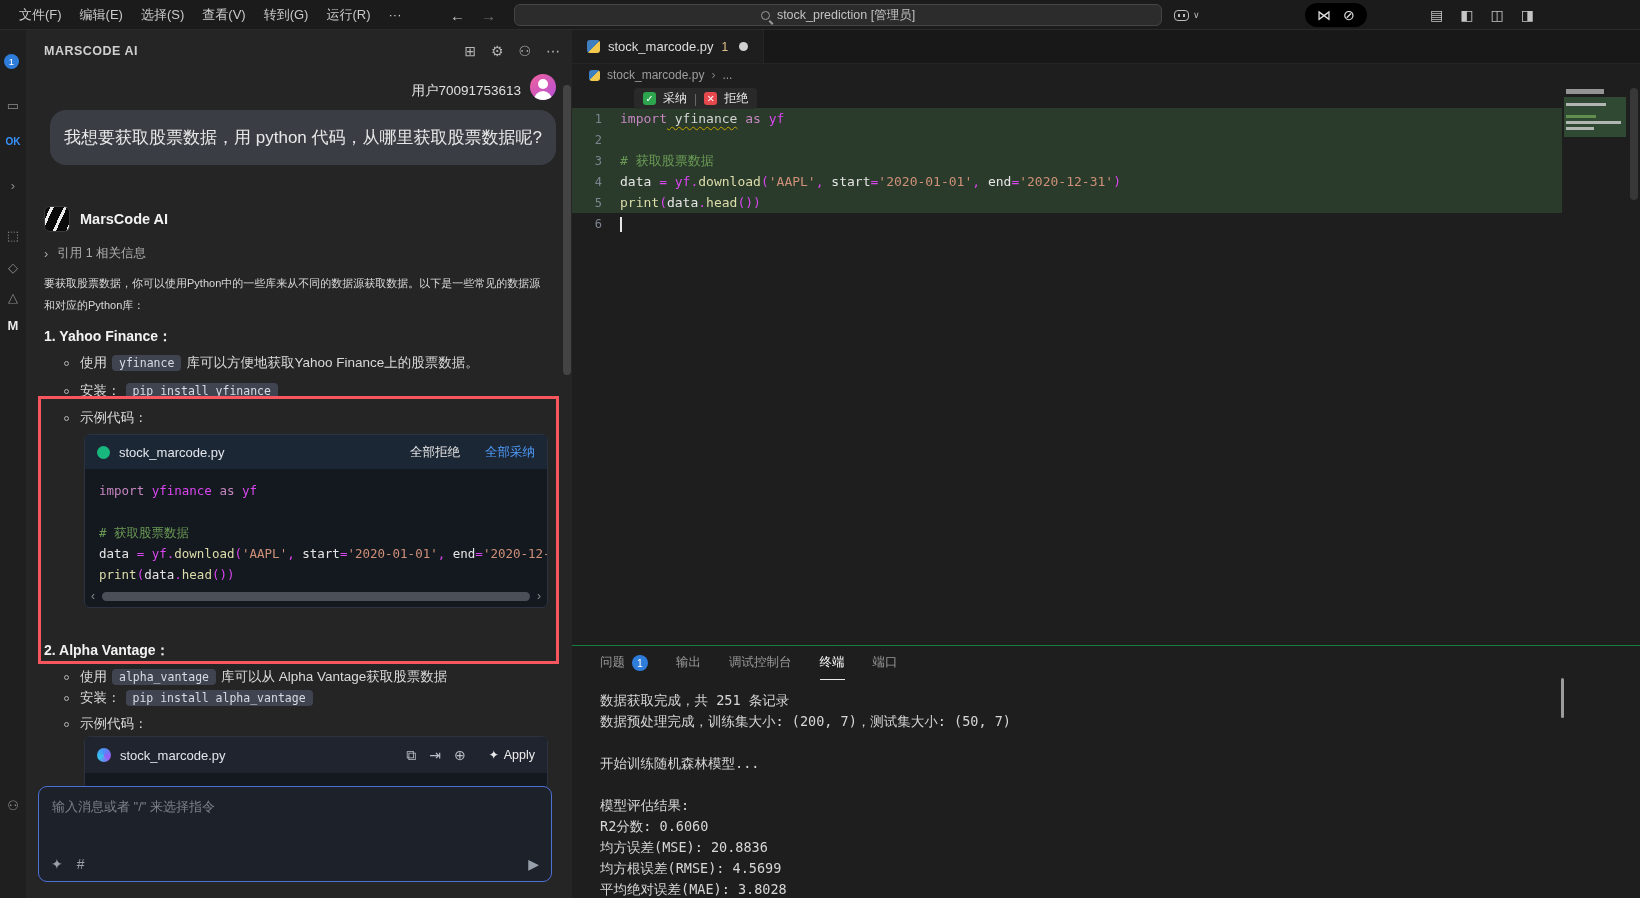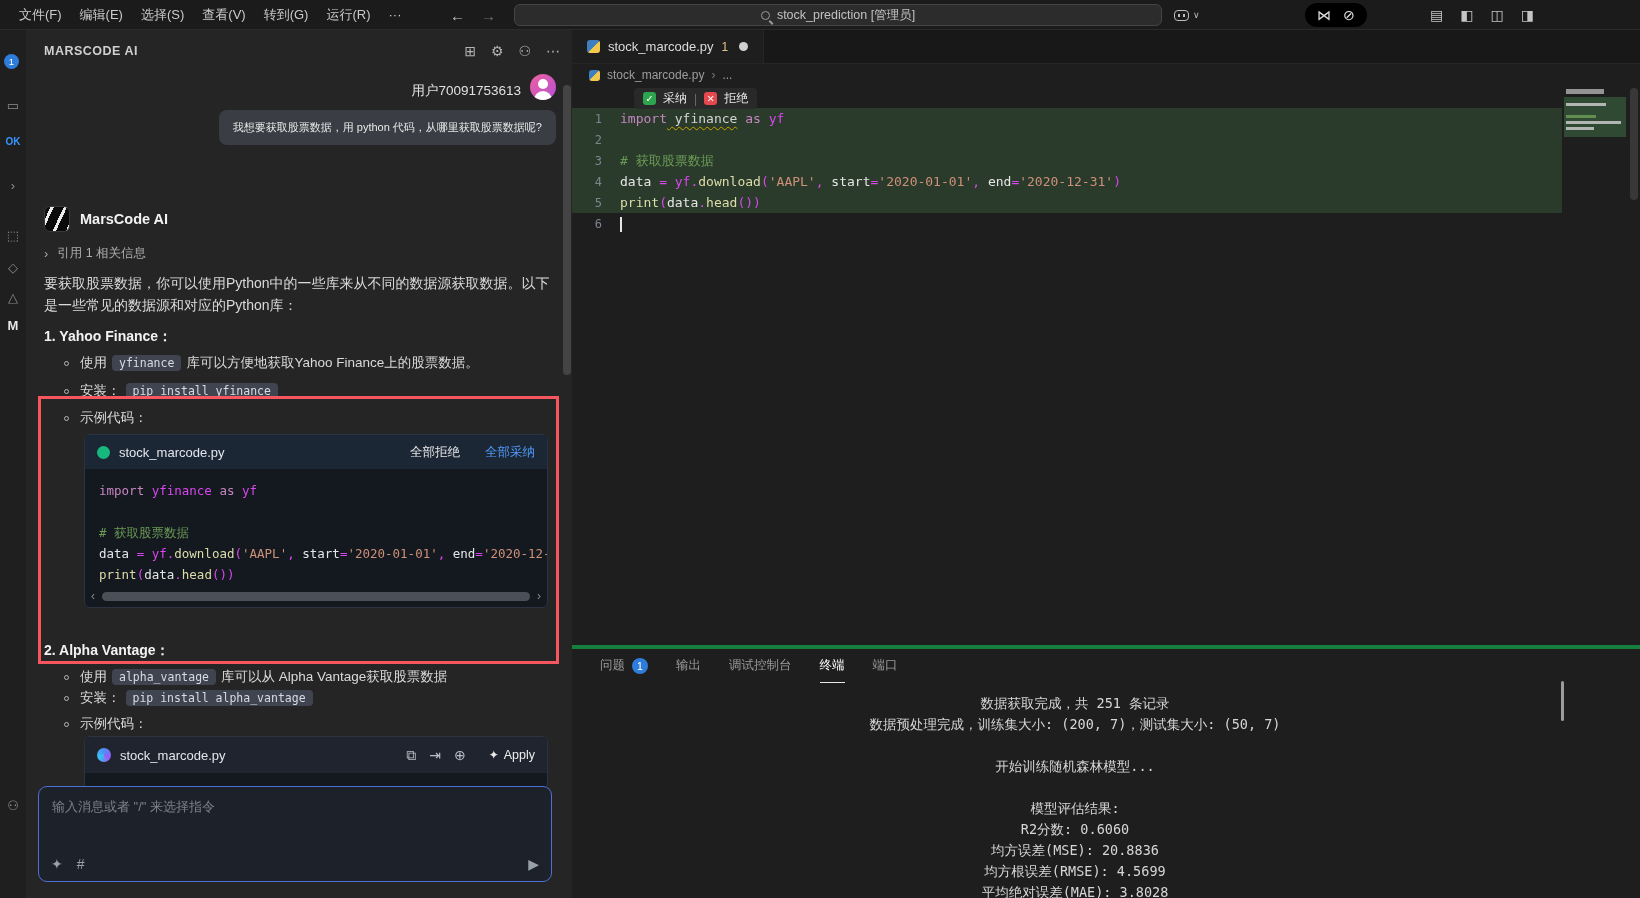--- a/index.html
+++ b/index.html
@@ -34,26 +34,26 @@
   .chat{position:absolute;left:26px;top:30px;width:546px;bottom:0;background:#252526;z-index:6;}
   .chat-header{position:absolute;top:8px;left:18px;right:12px;height:26px;display:flex;align-items:center;}
   .chat-title{font-size:12.5px;font-weight:bold;color:#cfcfcf;letter-spacing:.5px;}
   .chat-hicons{margin-left:auto;display:flex;gap:15px;color:#b5b5b5;font-size:14px;}
   .chat-hicons span{cursor:pointer;}
   .user-row{position:absolute;top:44px;right:16px;display:flex;align-items:flex-end;gap:9px;}
   .uname{font-size:13.5px;color:#e0e0e0;}
   .avatar{width:26px;height:26px;border-radius:50%;background:linear-gradient(135deg,#f0619e,#b44fd6);position:relative;overflow:hidden;flex:none;}
   .avatar::before{content:"";position:absolute;left:8px;top:5px;width:10px;height:10px;border-radius:50%;background:#fff;}
   .avatar::after{content:"";position:absolute;left:4px;top:17px;width:18px;height:12px;border-radius:9px 9px 0 0;background:#fff;}
-  .bubble{position:absolute;top:80px;right:16px;background:#3a3e44;border-radius:8px;padding:10px 14px;font-size:11px;color:#e8e8e8;white-space:nowrap;}
+  .bubble{position:absolute;top:80px;right:16px;background:#3a3e44;border-radius:16px;padding:16px 14px;font-size:17px;color:#e8e8e8;white-space:nowrap;}
   .ai-row{position:absolute;top:176px;left:18px;display:flex;align-items:center;gap:10px;}
   .mlogo{width:26px;height:26px;border-radius:6px;border:1px solid #3a3a3a;background:#0b0b0b repeating-linear-gradient(115deg,#0b0b0b 0 5px,#ececec 5px 8px,#0b0b0b 8px 12px);}
   .ainame{font-size:14.5px;font-weight:bold;color:#f2f2f2;}
   .ref-row{position:absolute;top:215px;left:18px;display:flex;gap:9px;color:#aeaeae;font-size:12.5px;align-items:center;cursor:pointer;}
-  .para{position:absolute;top:242px;left:18px;width:506px;font-size:14px;line-height:22px;color:#dadada;}
+  .para{position:absolute;top:242px;left:18px;width:506px;font-size:11px;line-height:22px;color:#dadada;}
   .lh{position:absolute;left:18px;font-size:14px;font-weight:bold;color:#f2f2f2;}
   .h1pos{top:298px;} .h2pos{top:612px;}
   .bullet{position:absolute;left:38px;right:20px;display:flex;align-items:flex-start;gap:11px;font-size:13.5px;color:#dadada;white-space:nowrap;overflow:hidden;}
   .bm{width:5px;height:5px;border:1.2px solid #b5b5b5;border-radius:50%;margin-top:7px;flex:none;}
   .b1pos{top:324px;} .b2pos{top:352px;} .b3pos{top:379px;}
   .b4pos{top:638px;} .b5pos{top:659px;} .b6pos{top:685px;}
   .chip{font-family:"DejaVu Sans Mono",monospace;font-size:11.5px;background:#3f4450;color:#d7dbe3;border-radius:4px;padding:1px 7px;margin:0 5px;}
 
   
   .card1{position:absolute;left:58px;top:404px;width:464px;background:#14181f;border:1px solid #2b3240;border-radius:6px;overflow:hidden;z-index:4;}
@@ -115,21 +115,21 @@
   .cursor{display:inline-block;width:2px;height:15px;background:#e6e6e6;vertical-align:middle;animation:blink 1s steps(1) infinite;}
   @keyframes blink{50%{opacity:0;}}
   .minimap{position:absolute;right:14px;top:0;width:62px;}
   .mm-accept{height:5px;width:38px;background:#bcbcbc;opacity:.75;margin:3px 0 3px 2px;}
   .mm-green{background:rgba(88,166,92,.32);padding:3px 2px 4px;}
   .mm-bar{height:3px;margin:3px 0;background:#c9c9c9;opacity:.85;}
   .vscroll{position:absolute;right:0;top:0;width:12px;height:100%;}
   .vthumb{margin:2px auto 0;width:8px;height:112px;background:rgba(150,150,150,.22);border-radius:4px;}
 
   
-  .panel{position:absolute;left:0;right:0;top:615px;bottom:0;background:#1e1e1e;border-top:4px solid #15803d;text-align:center;}
+  .panel{position:absolute;left:0;right:0;top:615px;bottom:0;background:#1e1e1e;border-top:1px solid #15803d;}
   .ptabs{position:absolute;left:28px;top:0;height:34px;display:flex;gap:28px;align-items:stretch;font-size:12.5px;color:#9a9a9a;}
   .ptab{display:flex;align-items:center;gap:7px;border-bottom:1px solid transparent;cursor:pointer;}
   .ptab.active{color:#fff;border-color:#e8e8e8;}
   .badge{min-width:16px;height:16px;border-radius:8px;background:#2f7ddb;color:#fff;font-size:10.5px;display:flex;align-items:center;justify-content:center;padding:0 4px;}
   .term{position:absolute;left:28px;top:44px;right:90px;font-family:"DejaVu Sans Mono",monospace;font-size:13.5px;line-height:21px;color:#d6d6d6;}
   .tline{height:21px;white-space:pre;}
   .watermark{position:absolute;right:95px;bottom:24px;font-size:25px;font-weight:bold;color:#fbfbfb;letter-spacing:2px;text-shadow:0 1px 4px rgba(0,0,0,.65);white-space:nowrap;}
   .term-sb{position:absolute;right:76px;top:32px;width:3px;height:40px;background:#9b9b9b;border-radius:2px;}
 </style>
 </head>

